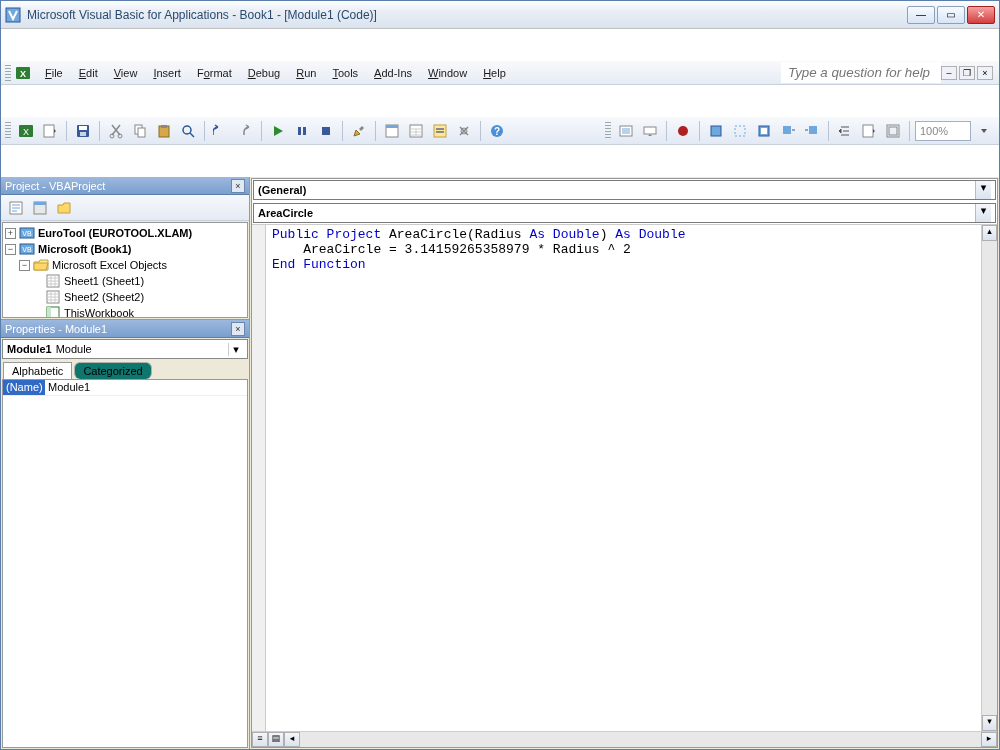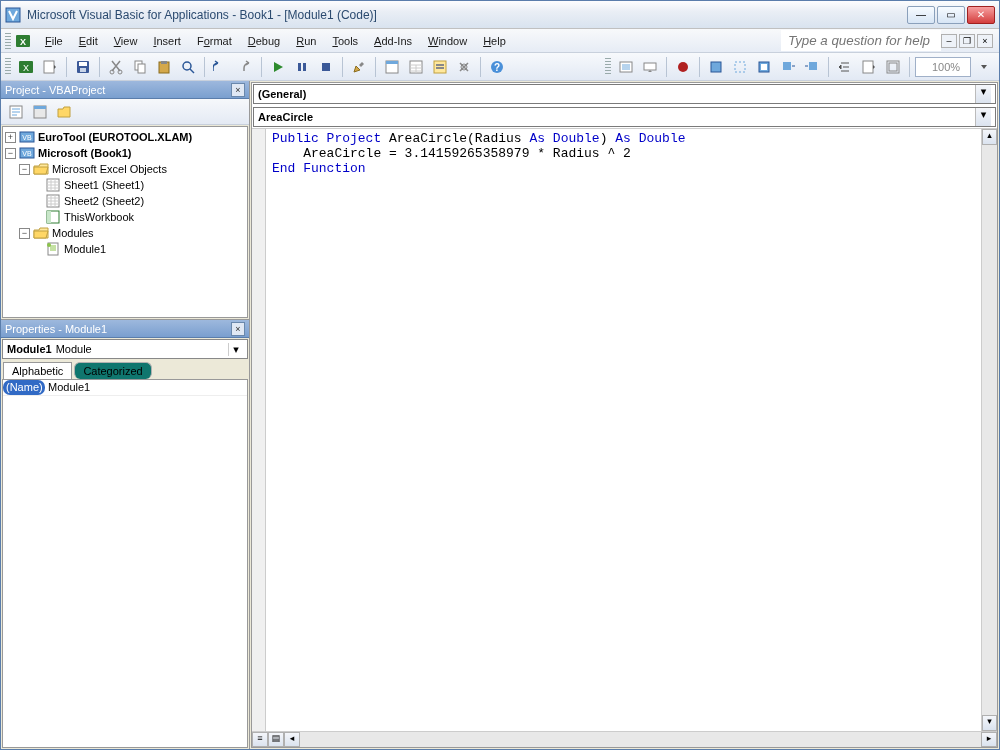--- a/index.html
+++ b/index.html
@@ -1,35 +1,35 @@
 <!DOCTYPE html>
 <html><head>
 <meta charset="utf-8">
 <style>
 * { box-sizing: border-box; margin: 0; padding: 0; }
 body { font-family: Tahoma, "Segoe UI", sans-serif; font-size: 11px; background: #f0f0f0; overflow: hidden; width: 1000px; height: 750px; }
-.window { width: 1000px; height: 750px; border: 1px solid #5a7dab; background: #fff; display: flex; flex-direction: column; }
+.window { width: 1000px; height: 750px; border: 1px solid #5a7dab; background: #fff; display: flex; flex-direction: column; gap: 32px; }
 .titlebar { height: 28px; background: linear-gradient(to bottom, #fdfdfe 0%, #e9eef5 40%, #d9e3ef 100%); display: flex; align-items: center; padding: 0 4px; border-bottom: 1px solid #c0c0c0; }
 .tb-icon { width: 16px; height: 16px; margin-right: 6px; display: inline-flex; align-items: center; justify-content: center; }
 .tb-title { flex: 1; color: #2b4a6f; font-size: 12px; }
 .tb-btns { display: flex; gap: 2px; }
 .tb-btn { width: 28px; height: 18px; border: 1px solid #8aa0bb; background: linear-gradient(to bottom,#f7fbff,#d7e5f5); border-radius: 2px; display: flex; align-items: center; justify-content: center; cursor: pointer; font-size: 10px; }
 .tb-btn.close { background: linear-gradient(to bottom,#f7a0a0,#d43e3e); color: #fff; border-color: #a02020; }
 .menubar { height: 24px; background: linear-gradient(to bottom,#f8f9fb,#e6ecf5); display: flex; align-items: center; padding: 0 4px; border-bottom: 1px solid #c8d0dc; }
 .menubar .grip { width: 6px; height: 16px; background: repeating-linear-gradient(to bottom,#9aa 0,#9aa 1px,transparent 1px,transparent 3px); margin-right: 4px; }
 .menubar-item { padding: 3px 8px; cursor: pointer; color: #1a1a1a; }
 .menubar-item u { text-decoration: underline; }
 .help-search { margin-left: auto; color: #888; padding: 2px 6px; border: 1px solid transparent; width: 160px; font-style: italic; }
 .mdi-ctrls { display:flex; gap:2px; padding-right:2px; }
 .mdi-ctrls span { width:16px; height:14px; border:1px solid #b0b0b0; background:#eef2f8; display:flex; align-items:center; justify-content:center; font-size:9px; cursor:pointer;}
 .toolbar { height: 28px; background: linear-gradient(to bottom,#f7f9fc,#e2e9f4); display: flex; align-items: center; padding: 0 4px; border-bottom: 1px solid #c8d0dc; gap: 2px; }
 .toolbar .grip { width: 6px; height: 18px; background: repeating-linear-gradient(to bottom,#9aa 0,#9aa 1px,transparent 1px,transparent 3px); margin-right: 2px; }
 .tbtn { width: 22px; height: 22px; display: flex; align-items: center; justify-content: center; border: 1px solid transparent; border-radius: 2px; cursor: pointer; }
 .tsep { width: 1px; height: 20px; background: #b8c4d4; margin: 0 3px; }
-.zoom-box { width: 56px; height: 20px; border: 1px solid #a0b0c8; background: #fff; display: flex; align-items: center; padding: 0 16px; font-size: 11px; color: #888; text-align: center; }
+.zoom-box { width: 56px; height: 20px; border: 1px solid #a0b0c8; background: #fff; display: flex; align-items: center; padding: 0 4px; font-size: 11px; color: #888; text-align: center; }
 .tsp { flex: 1; }
 .main-area { flex: 1; display: flex; background: #ece9d8; min-height: 0; }
 .left-col { width: 249px; display: flex; flex-direction: column; border-right: 1px solid #999; }
 .pane-header { height: 18px; background: linear-gradient(to bottom,#9db8dd,#7a9fcf); color: #fff; font-size: 11px; padding: 8px 4px; display: flex; align-items: center; border-bottom: 1px solid #5a7dab; }
 .pane-header .x { margin-left: auto; width: 14px; height: 14px; background: #e0e8f4; color: #333; border: 1px solid #6a88ac; display: flex; align-items: center; justify-content: center; font-size: 9px; cursor: pointer; }
 .pane-toolbar { height: 26px; background: linear-gradient(to bottom,#f6f8fb,#e4eaf4); border-bottom: 1px solid #c8d0dc; display: flex; align-items: center; padding: 0 4px; gap: 2px; }
 .project-tree { flex: 1; background: #fff; border: 1px solid #999; margin: 1px; overflow: auto; padding: 2px; }
 .tree-node { display: flex; align-items: center; height: 16px; white-space: nowrap; }
 .tree-indent { display:inline-block; }
 .tree-toggle { width: 11px; height: 11px; border: 1px solid #888; background: #fff; font-size: 9px; line-height: 9px; text-align: center; margin-right: 3px; cursor: pointer; color:#444; }
@@ -37,21 +37,21 @@
 .tree-label { cursor: default; }
 .props-pane { height: 430px; display: flex; flex-direction: column; border-top: 1px solid #999; }
 .props-combo { height: 20px; border: 1px solid #888; background: #fff; margin: 1px; display: flex; align-items: center; padding: 0 4px; }
 .props-combo b { margin-right: 4px; }
 .props-combo .dd { margin-left: auto; width: 15px; text-align: center; border-left: 1px solid #ccc; cursor:pointer; }
 .props-tabs { display: flex; background: #ece9d8; padding: 2px 2px 0 2px; }
 .ptab { border: 1px solid #999; border-bottom: none; padding: 2px 8px; background: #fff; margin-right: 2px; font-size: 11px; cursor: pointer; }
 .ptab.inactive { background: #0f766e; border-color:#b0b0b0;border-radius:6px; }
 .props-grid { flex: 1; background: #fff; border: 1px solid #999; margin: 0 1px 1px 1px; }
 .prow { display: flex; height: 16px; border-bottom: 1px solid #eee; }
-.prow .pname { width: 42px; background: #316ac5; color: #fff; padding: 1px 3px; border-radius: 7px; }
+.prow .pname { width: 42px; background: #316ac5; color: #fff; padding: 1px 3px; }
 .prow .pval { flex: 1; padding: 1px 3px; }
 .code-col { flex: 1; display: flex; flex-direction: column; background: #fff; border: 1px solid #999; margin: 1px; min-width:0; }
 .code-combos { display: flex; padding: 1px; gap: 3px; border-bottom: 1px solid #ccc; flex-direction: column; }
 .ccombo { flex: 1; height: 20px; border: 1px solid #7a7a7a; display: flex; align-items: center; padding: 0 4px; background: #fff; }
 .ccombo .dd { margin-left: auto; width: 16px; height: 18px; border-left: 1px solid #bbb; background: linear-gradient(to bottom,#f4f6fa,#dbe3ef); text-align: center; cursor: pointer; }
 .code-body { flex: 1; display: flex; min-height:0; }
 .margin-bar { width: 14px; background: #f0f0f0; border-right: 1px solid #ccc; }
 .code-text { flex: 1; font-family: Consolas, "Courier New", monospace; font-size: 13px; padding: 2px 6px; white-space: pre; overflow: auto; }
 .kw { color: #0000c8; }
 .vscroll { width: 16px; background: #e8e8e8; border-left: 1px solid #ccc; position: relative; }

